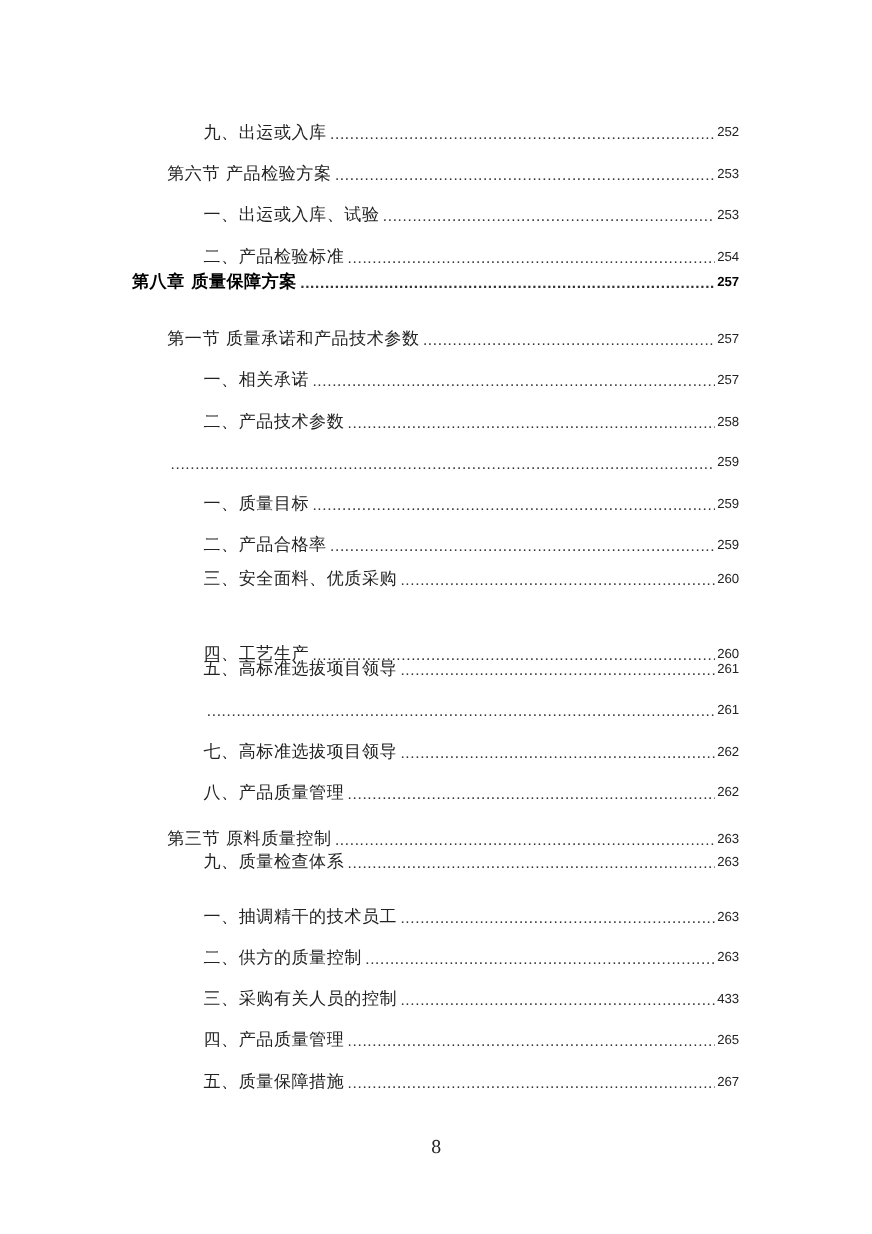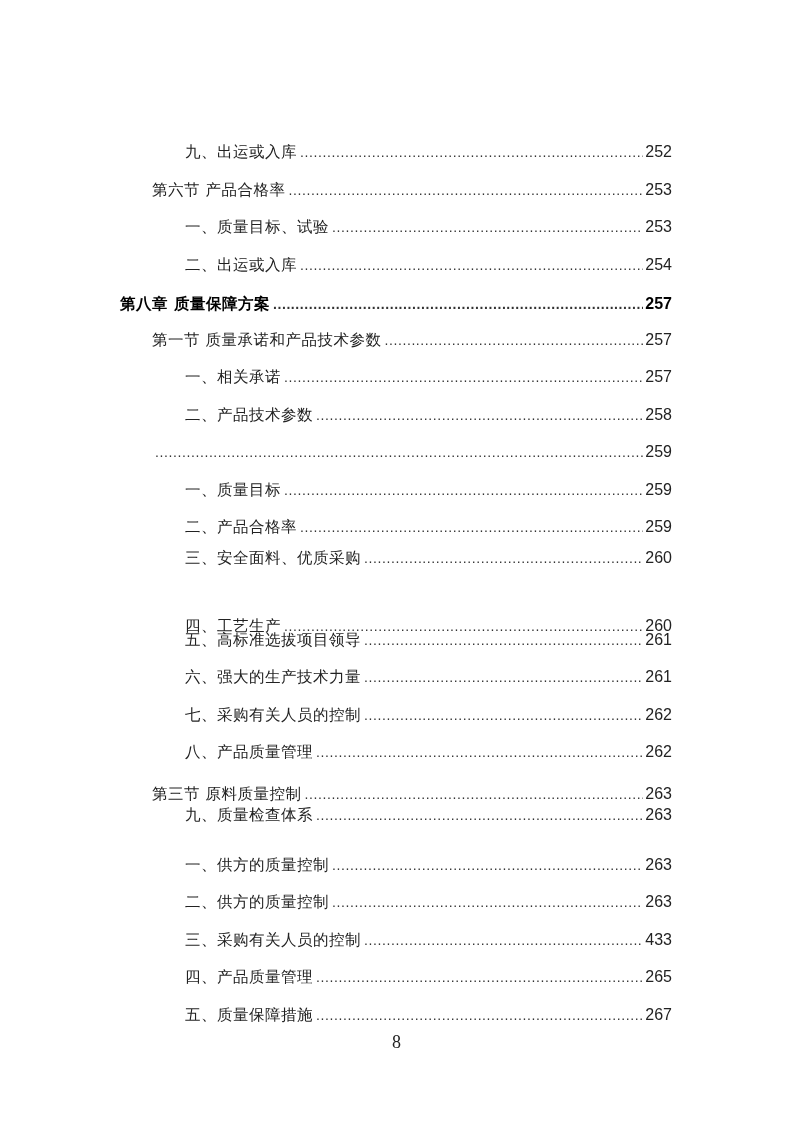--- a/index.html
+++ b/index.html
@@ -1,58 +1,58 @@
 <!DOCTYPE html>
 <html><head>
 <meta charset="utf-8">
 <style>
   html, body { margin:0; padding:0; background:#fff; }
   body { width:793px; height:1122px; position:relative; overflow:hidden;
          font-family:"DejaVu Sans","Liberation Sans",sans-serif; color:#222; }
   .toc { position:absolute; left:0; top:0; width:793px; }
-  .entry { position:absolute; right:121px; height:24px; display:flex; align-items:center;
-           font-size:15.5px; line-height:24px; white-space:nowrap; cursor:pointer;margin-top:32px; }
+  .entry { position:absolute; right:121px; height:24px; display:flex; align-items:flex-end;
+           font-size:15.5px; line-height:24px; white-space:nowrap; cursor:pointer; }
   .entry .title { flex:0 0 auto; letter-spacing:0.5px; }
   .entry .dots { flex:1 1 auto; overflow:hidden; margin:0 2px 0 3px; color:#333;
                  font-family:"Liberation Sans",sans-serif; font-size:14px; letter-spacing:0.6px;
                  line-height:22px; }
   .entry .dots::before { content:"......................................................................................................................................................................................................................................"; }
-  .entry .page { flex:0 0 auto; font-family:"Liberation Sans",sans-serif; font-size:16px; }
+  .entry .page { flex:0 0 auto; font-family:"Liberation Sans",sans-serif; font-size:12px; }
   .lvl-chapter { left:120px; font-weight:bold; color:#000; }
   .lvl-chapter .title { font-weight:bold; }
   .lvl-section { left:152px; }
   .lvl-item { left:185px; }
   .page-number { position:absolute; left:0; width:793px; top:1032px; text-align:center;
                  font-family:"Liberation Serif",serif; font-size:18px; color:#222; }
 </style>
 </head>
 <body>
 
 <div class="toc">
   <div class="entry lvl-item" style="top:108px">
       <span class="title">九、出运或入库</span>
       <span class="dots"></span>
       <span class="page">252</span>
     </div>
   <div class="entry lvl-section" style="top:145.5px">
-      <span class="title">第六节  产品合格率</span>
+      <span class="title">第六节  产品检验方案</span>
       <span class="dots"></span>
       <span class="page">253</span>
     </div>
   <div class="entry lvl-item" style="top:183px">
-      <span class="title">一、质量目标、试验</span>
+      <span class="title">一、出运或入库、试验</span>
       <span class="dots"></span>
       <span class="page">253</span>
     </div>
   <div class="entry lvl-item" style="top:220.5px">
-      <span class="title">二、出运或入库</span>
+      <span class="title">二、产品检验标准</span>
       <span class="dots"></span>
       <span class="page">254</span>
     </div>
-  <div class="entry lvl-chapter" style="top:260px">
+  <div class="entry lvl-chapter" style="top:244px">
       <span class="title">第八章  质量保障方案</span>
       <span class="dots"></span>
       <span class="page">257</span>
     </div>
   <div class="entry lvl-section" style="top:295.5px">
       <span class="title">第一节  质量承诺和产品技术参数</span>
       <span class="dots"></span>
       <span class="page">257</span>
     </div>
   <div class="entry lvl-item" style="top:333px">
@@ -88,46 +88,45 @@
       <span class="title">四、工艺生产</span>
       <span class="dots"></span>
       <span class="page">260</span>
     </div>
   <div class="entry lvl-item" style="top:595.5px">
       <span class="title">五、高标准选拔项目领导</span>
       <span class="dots"></span>
       <span class="page">261</span>
     </div>
   <div class="entry lvl-item" style="top:633px">
-      <span class="title">六、强大的生产技术力量</span>
       <span class="dots"></span>
       <span class="page">261</span>
     </div>
   <div class="entry lvl-item" style="top:670.5px">
-      <span class="title">七、采购有关人员的控制</span>
+      <span class="title">七、高标准选拔项目领导</span>
       <span class="dots"></span>
       <span class="page">262</span>
     </div>
   <div class="entry lvl-item" style="top:708px">
       <span class="title">八、产品质量管理</span>
       <span class="dots"></span>
       <span class="page">262</span>
     </div>
   <div class="entry lvl-item" style="top:771px">
       <span class="title">九、质量检查体系</span>
       <span class="dots"></span>
       <span class="page">263</span>
     </div>
   <div class="entry lvl-section" style="top:750px">
       <span class="title">第三节  原料质量控制</span>
       <span class="dots"></span>
       <span class="page">263</span>
     </div>
   <div class="entry lvl-item" style="top:820.5px">
-      <span class="title">一、供方的质量控制</span>
+      <span class="title">一、抽调精干的技术员工</span>
       <span class="dots"></span>
       <span class="page">263</span>
     </div>
   <div class="entry lvl-item" style="top:858px">
       <span class="title">二、供方的质量控制</span>
       <span class="dots"></span>
       <span class="page">263</span>
     </div>
   <div class="entry lvl-item" style="top:895.5px">
       <span class="title">三、采购有关人员的控制</span>

